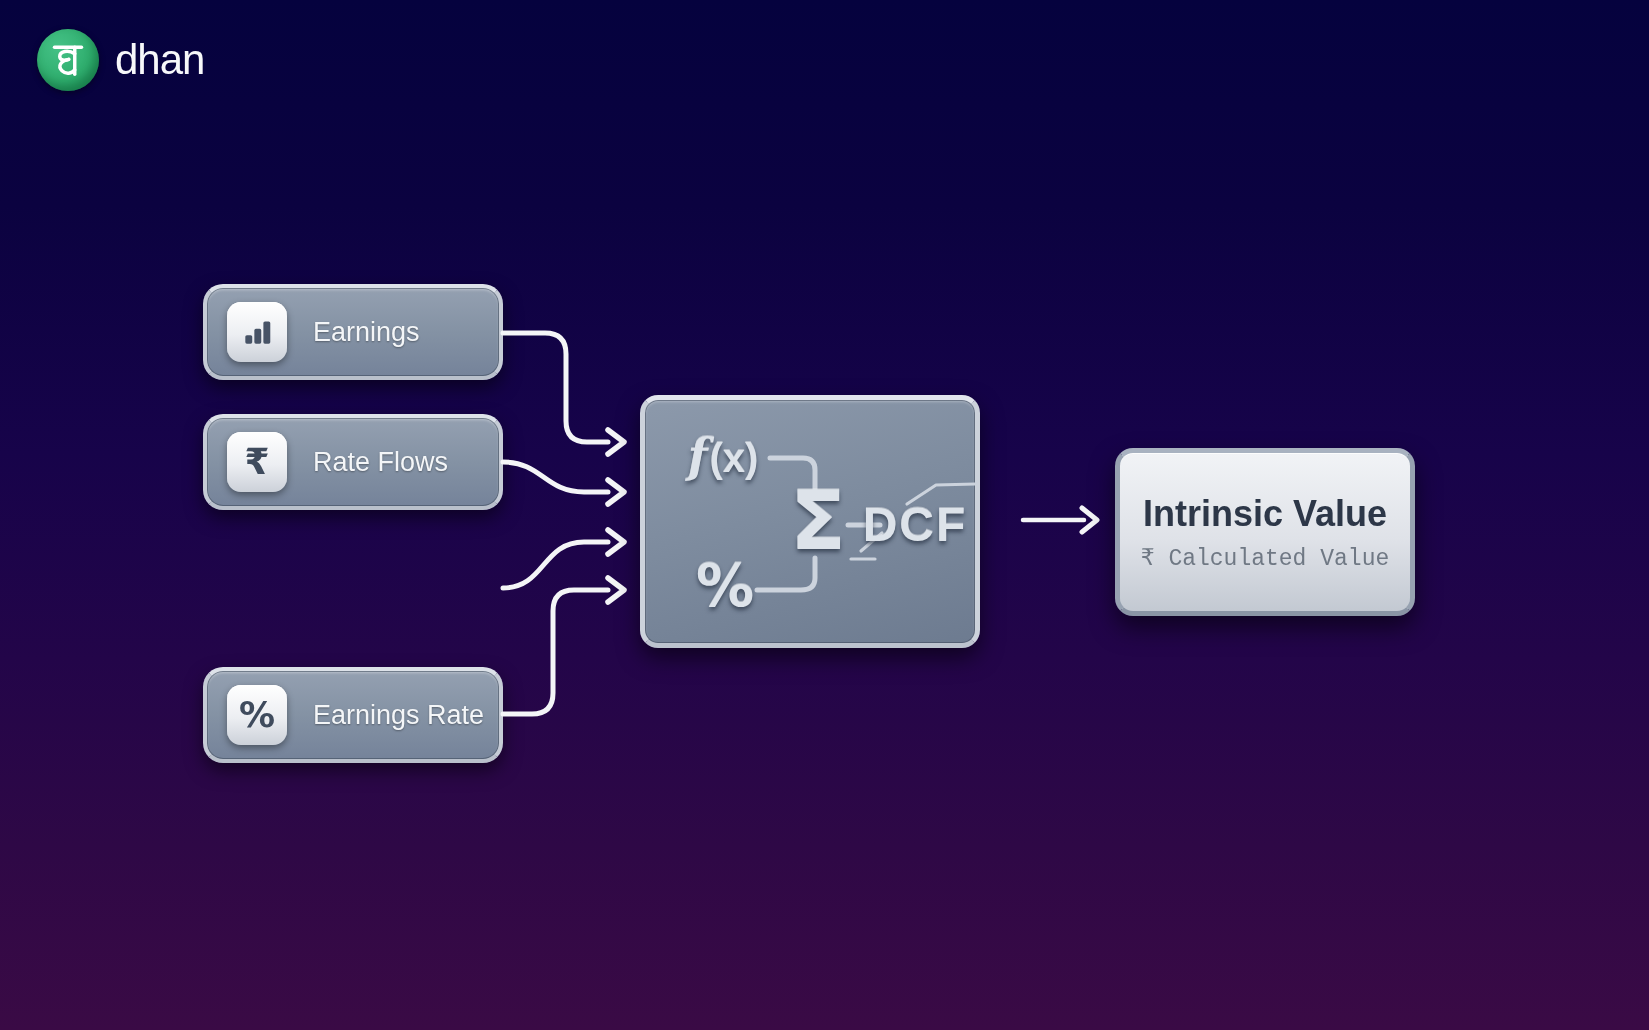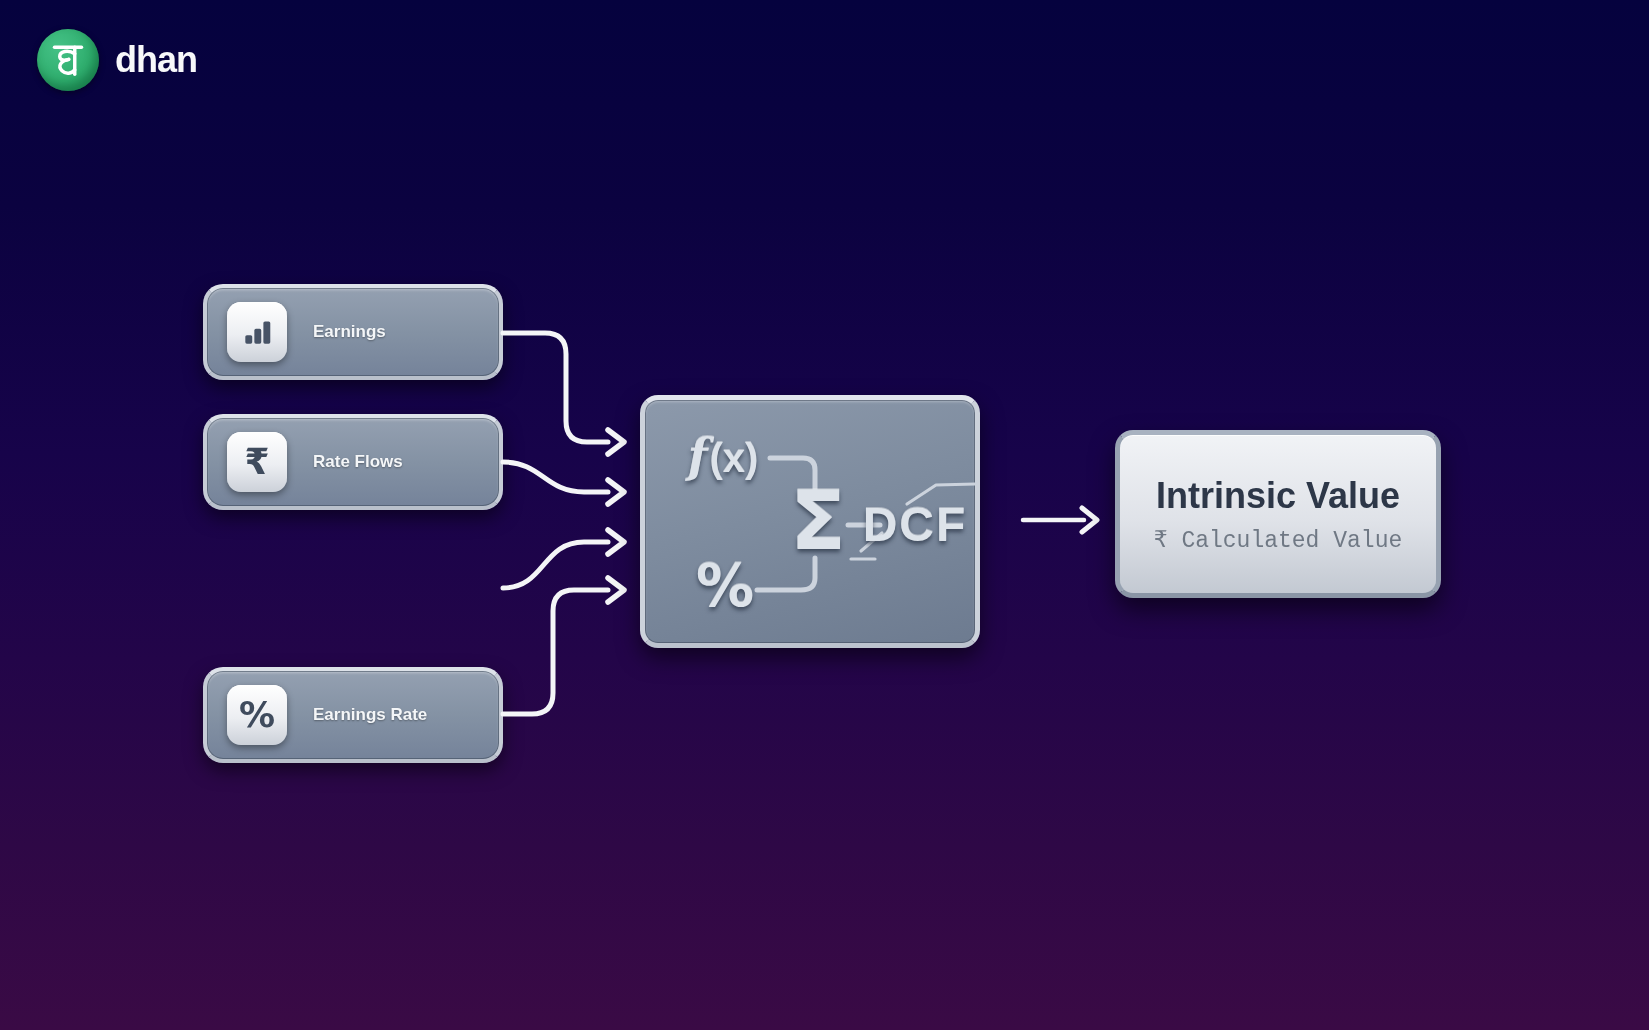--- a/index.html
+++ b/index.html
@@ -8,59 +8,59 @@
     font-family:"Liberation Sans",sans-serif;
     background:linear-gradient(180deg,#05023e 0%,#0b0240 20%,#17034a 44%,#230549 64%,#2e0846 82%,#3a0a45 100%);
   }
   
   .brand{position:absolute;left:37px;top:29px;display:flex;align-items:center;gap:16px;}
   .logo-circle{
     width:62px;height:62px;border-radius:50%;display:flex;align-items:center;justify-content:center;
     background:radial-gradient(circle at 35% 30%,#45c186,#2fae6e 55%,#1d9a5e 100%);
     box-shadow:inset -4px -6px 10px rgba(0,60,30,.35),0 2px 6px rgba(0,0,0,.4);
   }
-  .brand-name{color:#f7f8fa;font-size:36px;font-weight:bold;letter-spacing:-1px;}
+  .brand-name{color:#f7f8fa;font-size:42px;font-weight:normal;letter-spacing:-1px;}
   
   .input-box{
     position:absolute;left:203px;width:300px;height:96px;box-sizing:border-box;
     display:flex;align-items:center;
     border:4px solid;border-color:#dde2e9 #c6ccd6 #b9c0cb;border-radius:20px;
     background:linear-gradient(180deg,#94a0b1 0%,#8492a4 50%,#75839a 100%);
     box-shadow:0 8px 18px rgba(0,0,0,.5),inset 0 0 0 1px rgba(60,72,90,.55),inset 0 2px 3px rgba(255,255,255,.35);
   }
   .b1{top:284px}.b2{top:414px}.b3{top:541px}.b4{top:667px}
   .tile{
     width:60px;height:60px;margin-left:20px;flex:0 0 auto;border-radius:14px;
     display:flex;align-items:center;justify-content:center;
     background:linear-gradient(180deg,#ffffff 0%,#eceef2 55%,#ccd1d9 100%);
     box-shadow:0 3px 7px rgba(0,0,0,.38),inset 0 1px 0 #fff;
   }
   .tile .glyph{font-family:"DejaVu Sans",sans-serif;font-weight:bold;color:#3f4b5d;font-size:36px;line-height:1;}
-  .input-label{margin-left:26px;color:#f4f6f8;font-size:17px;font-weight:700;text-shadow:0 1px 2px rgba(0,0,0,.35);}
+  .input-label{margin-left:26px;color:#f4f6f8;font-size:27px;font-weight:400;text-shadow:0 1px 2px rgba(0,0,0,.35);}
   
   .connectors{position:absolute;left:0;top:0;pointer-events:none;}
   
   .dcf-box{
     position:absolute;left:640px;top:395px;width:340px;height:253px;box-sizing:border-box;
     border:5px solid;border-color:#e1e5ec #ccd2db #bcc3ce;border-radius:18px;
     background:linear-gradient(165deg,#8remove,#000);
     background:linear-gradient(165deg,#8c99ab 0%,#7e8c9f 45%,#6d7b90 100%);
     box-shadow:0 10px 22px rgba(0,0,0,.55),inset 0 0 0 1px rgba(55,66,84,.5),inset 0 2px 3px rgba(255,255,255,.3);
   }
   .dcf-box .sym{position:absolute;transform:translate(-50%,-50%);line-height:1;color:#dde3ea;
     text-shadow:0 -1px 0 rgba(255,255,255,.4),0 3px 4px rgba(22,32,48,.6);}
   .sym-fx{left:78px;top:56px;font-size:40px;font-weight:bold;white-space:nowrap;}
   .sym-fx i{font-family:"DejaVu Serif",serif;font-style:italic;font-size:46px;margin-right:2px;}
   .sym-sigma{left:173px;top:121px;font-size:82px;font-weight:bold;font-family:"DejaVu Sans",sans-serif;}
   .sym-pct{left:80px;top:186px;font-size:58px;font-weight:bold;font-family:"DejaVu Sans",sans-serif;}
   .sym-dcf{left:270px;top:125px;font-size:48px;font-weight:800;letter-spacing:2px;transform:translate(-50%,-50%) skewX(-10deg);color:#e4e9ef;}
   .dcf-deco{position:absolute;left:0;top:0;pointer-events:none;}
   
   .result-box{
-    position:absolute;left:1115px;top:430px;width:326px;height:168px;box-sizing:border-box;
+    position:absolute;left:1115px;top:448px;width:300px;height:168px;box-sizing:border-box;
     border:5px solid;border-color:#a8b2c0 #97a2b1 #8a95a5;border-radius:18px;
     display:flex;flex-direction:column;align-items:center;justify-content:center;gap:9px;
     background:linear-gradient(180deg,#f1f3f6 0%,#dfe2e8 55%,#c3c9d2 100%);
     box-shadow:0 12px 24px rgba(0,0,0,.55),inset 0 1px 0 rgba(255,255,255,.8);
   }
   .result-title{color:#2d3748;font-size:36px;font-weight:bold;}
   .result-sub{color:#6f7884;font-size:23px;font-family:Liberation Mono, monospace;}
 </style>
 </head>
 <body>

